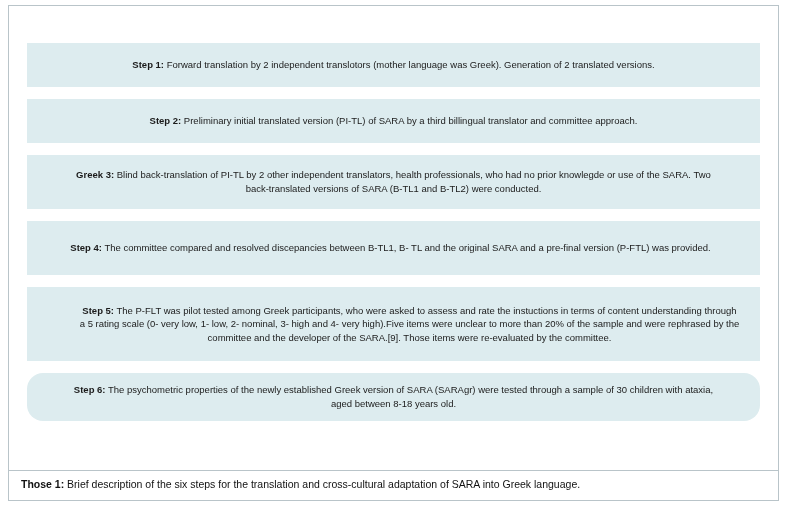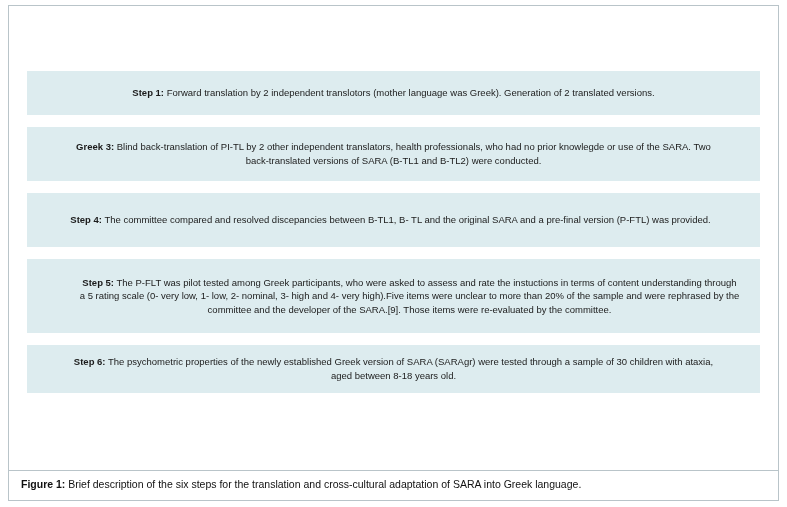--- a/index.html
+++ b/index.html
@@ -72,36 +72,41 @@
   }
   .caption-text .caption-label {
     font-weight: bold;
   }
   
   .s1 { min-height: 44px; }
   .s2 { min-height: 44px; }
   .s3 { min-height: 54px; }
   .s4 { min-height: 54px; padding-left: 6px; }
   .s5 { min-height: 74px; padding-left: 44px; }
-  .s6 { min-height: 48px; margin-bottom: 18px; }
+  .s6 { min-height: 48px; margin-bottom: 18px; border-radius: 16px; }
 </style>
 </head>
 <body>
 
 <div id="page">
   <div class="figure-frame">
 
     <div class="steps-area">
 
       <div class="step-box s1">
         <div class="step-text">
           <b>Step 1:</b><span> Forward translation by 2 independent translotors (mother language was Greek). Generation of 2 translated versions.</span>
         </div>
       </div>
 
+      <div class="step-box s2">
+        <div class="step-text">
+          <b>Step 2:</b><span> Preliminary initial translated version (PI-TL) of SARA by a third billingual translator and committee approach.</span>
+        </div>
+      </div>
 
       <div class="step-box s3">
         <div class="step-text">
           <b>Greek 3:</b><span> Blind back-translation of PI-TL by 2 other independent translators, health professionals, who had no prior knowlegde or use of the SARA. Two back-translated versions of SARA (B-TL1 and B-TL2) were conducted.</span>
         </div>
       </div>
 
       <div class="step-box s4">
         <div class="step-text">
           <b>Step 4:</b><span> The committee compared and resolved discepancies between B-TL1, B- TL and the original SARA and a pre-final version (P-FTL) was provided.</span>
@@ -117,18 +122,18 @@
       <div class="step-box s6">
         <div class="step-text">
           <b>Step 6:</b><span> The psychometric properties of the newly established Greek version of SARA (SARAgr) were tested through a sample of 30 children with ataxia, aged between 8-18 years old.</span>
         </div>
       </div>
 
     </div>
 
     <div class="caption-bar">
       <div class="caption-text">
-        <span class="caption-label">Figure 1:</span><span> Brief description of the six steps for the translation and cross-cultural adaptation of SARA into Greek language.</span>
+        <span class="caption-label">Those 1:</span><span> Brief description of the six steps for the translation and cross-cultural adaptation of SARA into Greek language.</span>
       </div>
     </div>
 
   </div>
 </div>
 
 </body></html>

